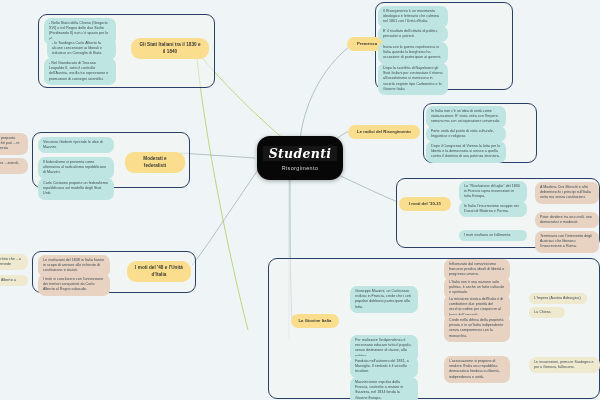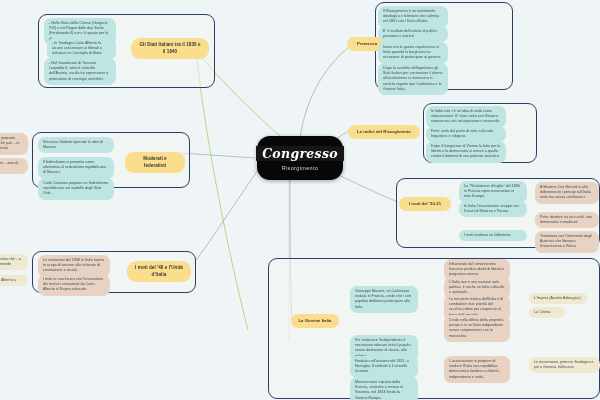--- a/index.html
+++ b/index.html
@@ -88,21 +88,21 @@
     <path d="M196 50 C 205 140, 230 260, 248 330" stroke="#a8cf5e" stroke-width="0.8" fill="none"></path>
 
     <path d="M255 158 C 225 156, 195 154, 180 153" stroke="#9aa9ab" stroke-width="0.7" fill="none"></path>
 
     <path d="M258 170 C 230 210, 205 250, 192 265" stroke="#9aa9ab" stroke-width="0.7" fill="none"></path>
 
     <path d="M289 170 L 289 340" stroke="#b9c4c6" stroke-width="0.5" fill="none"></path>
   </svg>
 
   <div class="center-node">
-    <div class="center-title">Congresso</div>
+    <div class="center-title">Studenti</div>
     <div class="center-sub">Risorgimento</div>
   </div>
 
   <div class="group-box" style="left:38px; top:14px; width:177px; height:74px;
               clip-path: polygon(0 0, 100% 0, 100% 100%, 0 100%);"></div>
   <div class="node n-teal" style="left:44px; top:18px; width:72px;">- Nello Stato della Chiesa (Gregorio XVI) e nel Regno delle due Sicilie (Ferdinando II) non c'è spazio per le riforme.</div>
   <div class="node n-teal" style="left:47px; top:38px; width:69px;">- In Sardegna Carlo Alberto fa alcune concessioni ai liberali e istituisce un Consiglio di Stato.</div>
   <div class="node n-teal" style="left:44px; top:58px; width:72px;">- Nel Granducato di Toscana Leopoldo II, sotto il controllo dell'Austria, oscilla tra repressione e promozioni di convegni scientifici.</div>
   <div class="node n-yellow" style="left:131px; top:38px; width:78px;">Gli Stati Italiani tra il 1830 e il 1840</div>
 

